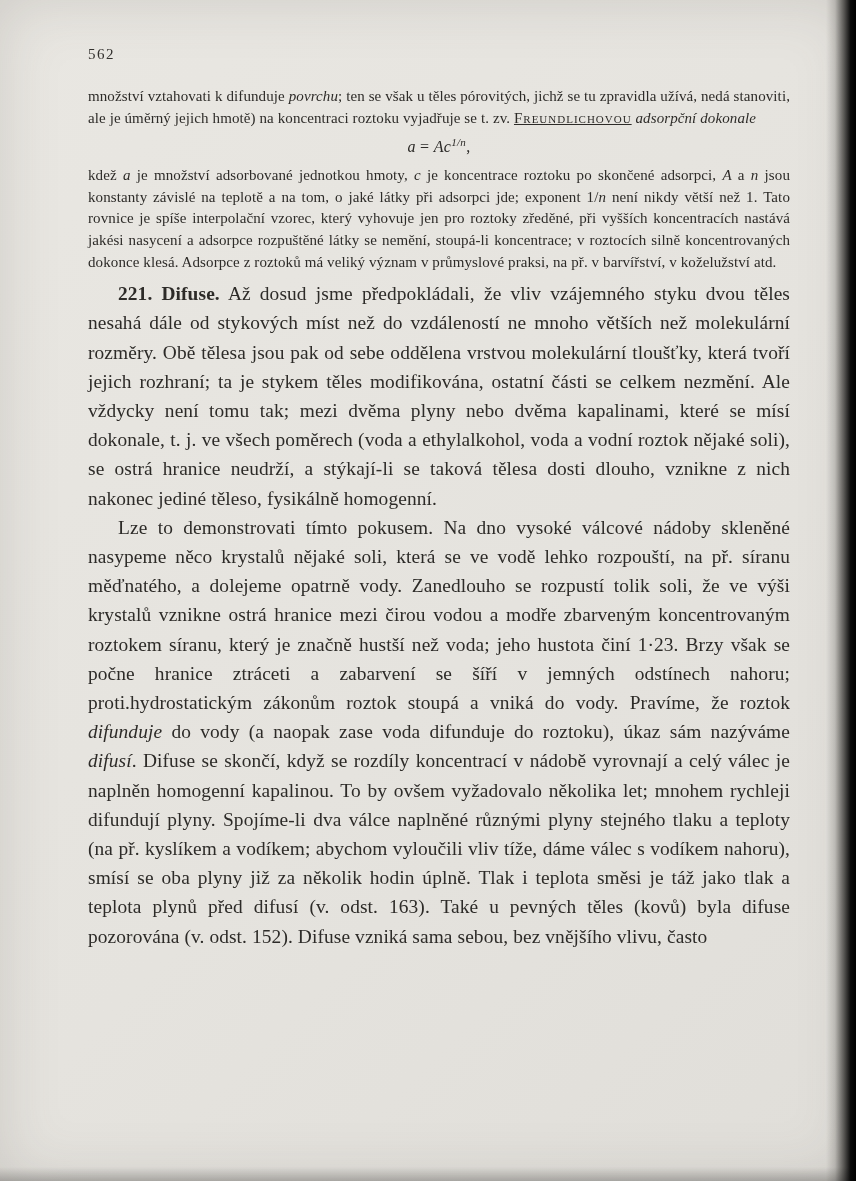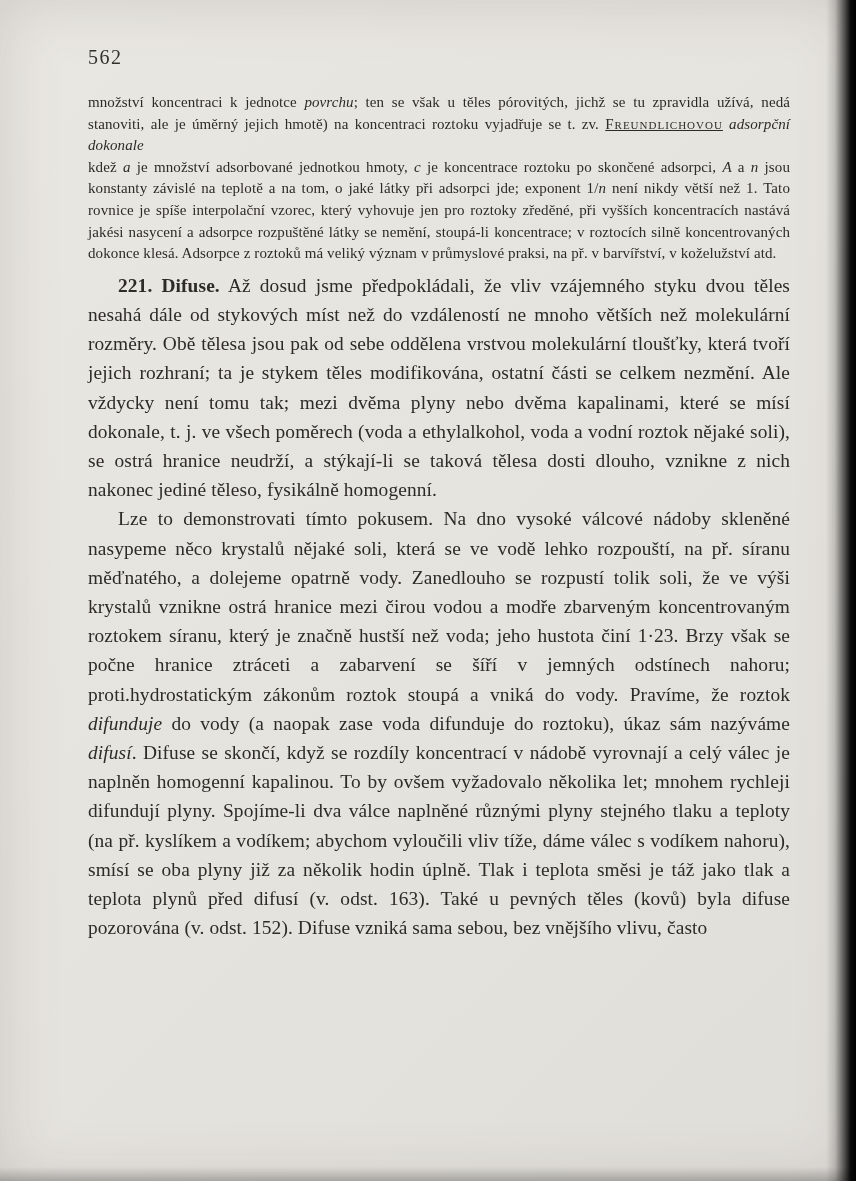--- a/index.html
+++ b/index.html
@@ -42,21 +42,21 @@
     background: linear-gradient(0deg, rgba(0,0,0,0.22), rgba(0,0,0,0));
     pointer-events: none;
   }
   .page-body {
     position: absolute;
     left: 88px;
     top: 46px;
     width: 702px;
   }
   .page-number {
-    font-size: 20px;
+    font-size: 15px;
     letter-spacing: 1.5px;
     color: #33312e;
   }
   p { margin: 0; }
   .small {
     font-size: 15px;
     line-height: 21.6px;
     text-align: justify;
     letter-spacing: 0.1px;
   }
@@ -93,22 +93,23 @@
   em { }
 </style>
 </head>
 <body>
 
 <div class="scan">
   <div class="page-body">
 
     <div class="page-number">562</div>
 
-    <p class="small intro"><span>množství koncentraci k jednotce </span><em>povrchu</em><span>; ten se však u těles pórovitých, jichž se tu zpravidla užívá, nedá stanoviti, ale je úměrný jejich hmotě) na koncentraci roztoku vyjadřuje se t. zv. </span><span class="sc">Freundlichovou</span><em> adsorpční dokonale</em></p>
+    <p class="small intro"><span>množství vztahovati k difunduje </span><em>povrchu</em><span>; ten se však u těles pórovitých, jichž se tu zpravidla užívá, nedá stanoviti, ale je úměrný jejich hmotě) na koncentraci roztoku vyjadřuje se t. zv. </span><span class="sc">Freundlichovou</span><em> adsorpční dokonale</em></p>
 
+    <div class="equation"><em>a</em><span> = </span><em>Ac</em><sup><em>1/n</em></sup><span>,</span></div>
 
     <p class="small"><span>kdež </span><em>a</em><span> je množství adsorbované jednotkou hmoty, </span><em>c</em><span> je koncentrace roztoku po skončené adsorpci, </span><em>A</em><span> a </span><em>n</em><span> jsou konstanty závislé na teplotě a na tom, o jaké látky při adsorpci jde; exponent 1/</span><em>n</em><span> není nikdy větší než 1. Tato rovnice je spíše interpolační vzorec, který vyhovuje jen pro roztoky zředěné, při vyšších koncentracích nastává jakési nasycení a adsorpce rozpuštěné látky se nemění, stoupá-li koncentrace; v roztocích silně koncentrovaných dokonce klesá. Adsorpce z roztoků má veliký význam v průmyslové praksi, na př. v barvířství, v koželužství atd.</span></p>
 
 
     <p class="large section-start"><strong>221. Difuse.</strong><span> Až dosud jsme předpokládali, že vliv vzájemného styku dvou těles nesahá dále od stykových míst než do vzdáleností ne mnoho větších než molekulární rozměry. Obě tělesa jsou pak od sebe oddělena vrstvou molekulární tloušťky, která tvoří jejich rozhraní; ta je stykem těles modifikována, ostatní části se celkem nezmění. Ale vždycky není tomu tak; mezi dvěma plyny nebo dvěma kapalinami, které se mísí dokonale, t. j. ve všech poměrech (voda a ethylalkohol, voda a vodní roztok nějaké soli), se ostrá hranice neudrží, a stýkají-li se taková tělesa dosti dlouho, vznikne z nich nakonec jediné těleso, fysikálně homogenní.</span></p>
 
     <p class="large"><span>Lze to demonstrovati tímto pokusem. Na dno vysoké válcové nádoby skleněné nasypeme něco krystalů nějaké soli, která se ve vodě lehko rozpouští, na př. síranu měďnatého, a dolejeme opatrně vody. Zanedlouho se rozpustí tolik soli, že ve výši krystalů vznikne ostrá hranice mezi čirou vodou a modře zbarveným koncentrovaným roztokem síranu, který je značně hustší než voda; jeho hustota činí 1·23. Brzy však se počne hranice ztráceti a zabarvení se šíří v jemných odstínech nahoru; proti.hydrostatickým zákonům roztok stoupá a vniká do vody. Pravíme, že roztok </span><em>difunduje</em><span> do vody (a naopak zase voda difunduje do roztoku), úkaz sám nazýváme </span><em>difusí</em><span>. Difuse se skončí, když se rozdíly koncentrací v nádobě vyrovnají a celý válec je naplněn homogenní kapalinou. To by ovšem vyžadovalo několika let; mnohem rychleji difundují plyny. Spojíme-li dva válce naplněné různými plyny stejného tlaku a teploty (na př. kyslíkem a vodíkem; abychom vyloučili vliv tíže, dáme válec s vodíkem nahoru), smísí se oba plyny již za několik hodin úplně. Tlak i teplota směsi je táž jako tlak a teplota plynů před difusí (v. odst. 163). Také u pevných těles (kovů) byla difuse pozorována (v. odst. 152). Difuse vzniká sama sebou, bez vnějšího vlivu, často</span></p>
 
   </div>
 

